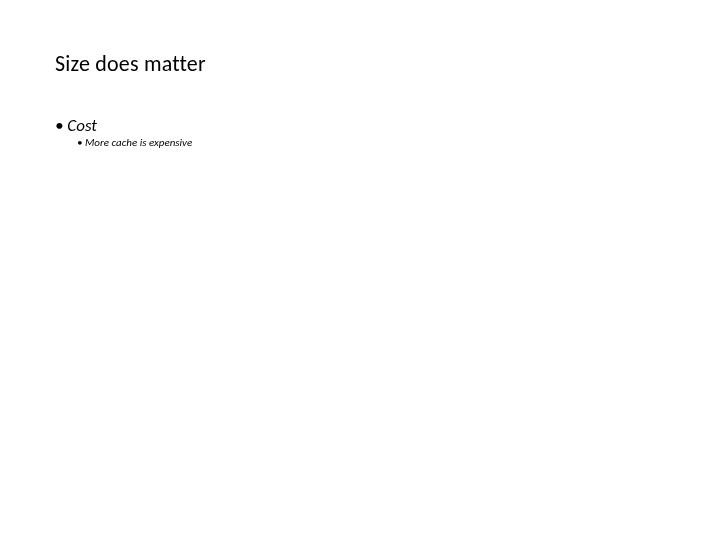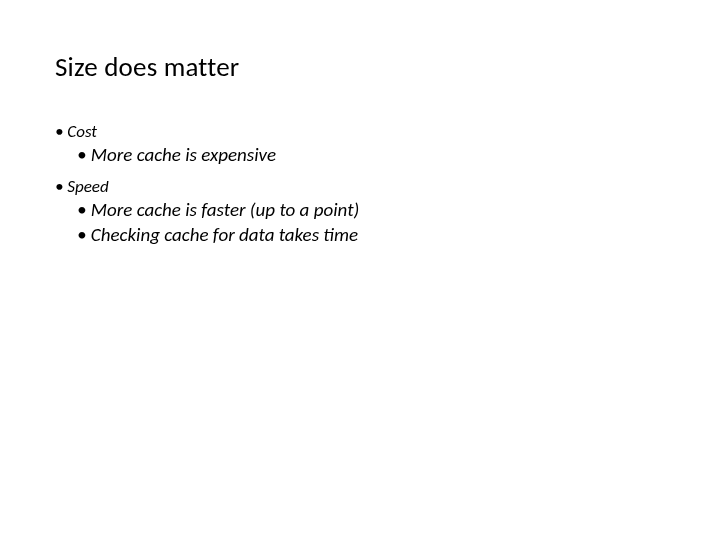--- a/index.html
+++ b/index.html
@@ -9,21 +9,21 @@
     }
     body {
       width: 720px;
       height: 540px;
       background: #ffffff;
       font-family: Calibri, "Segoe UI", Arial, sans-serif;
       color: #000000;
       padding: 50px 55px 0 55px;
     }
     .title {
-      font-size: 27px;
+      font-size: 22px;
       font-weight: 400;
       letter-spacing: 0.2px;
       margin-bottom: 38px;
     }
     .bullet-list {
       list-style: none;
       padding-left: 0;
     }
     .level1 {
       font-size: 17px;
@@ -35,41 +35,34 @@
     .level1::before {
       content: "• ";
       display: inline;
     }
     .sublist {
       list-style: none;
       padding-left: 22px;
       margin-bottom: 8px;
     }
     .level2 {
-      font-size: 19px;
+      font-size: 11px;
       font-weight: 400;
       line-height: 1.35;
     }
     .level2::before {
       content: "• ";
       display: inline;
     }
   </style>
 </head>
 <body>
 
 <h1 class="title">Size does matter</h1>
 
 <ul class="bullet-list">
   <li class="level1">
     <span>Cost</span>
     <ul class="sublist">
       <li class="level2">More cache is expensive</li>
     </ul>
   </li>
-  <li class="level1">
-    <span>Speed</span>
-    <ul class="sublist">
-      <li class="level2">More cache is faster (up to a point)</li>
-      <li class="level2">Checking cache for data takes time</li>
-    </ul>
-  </li>
 </ul>
 
 </body></html>

